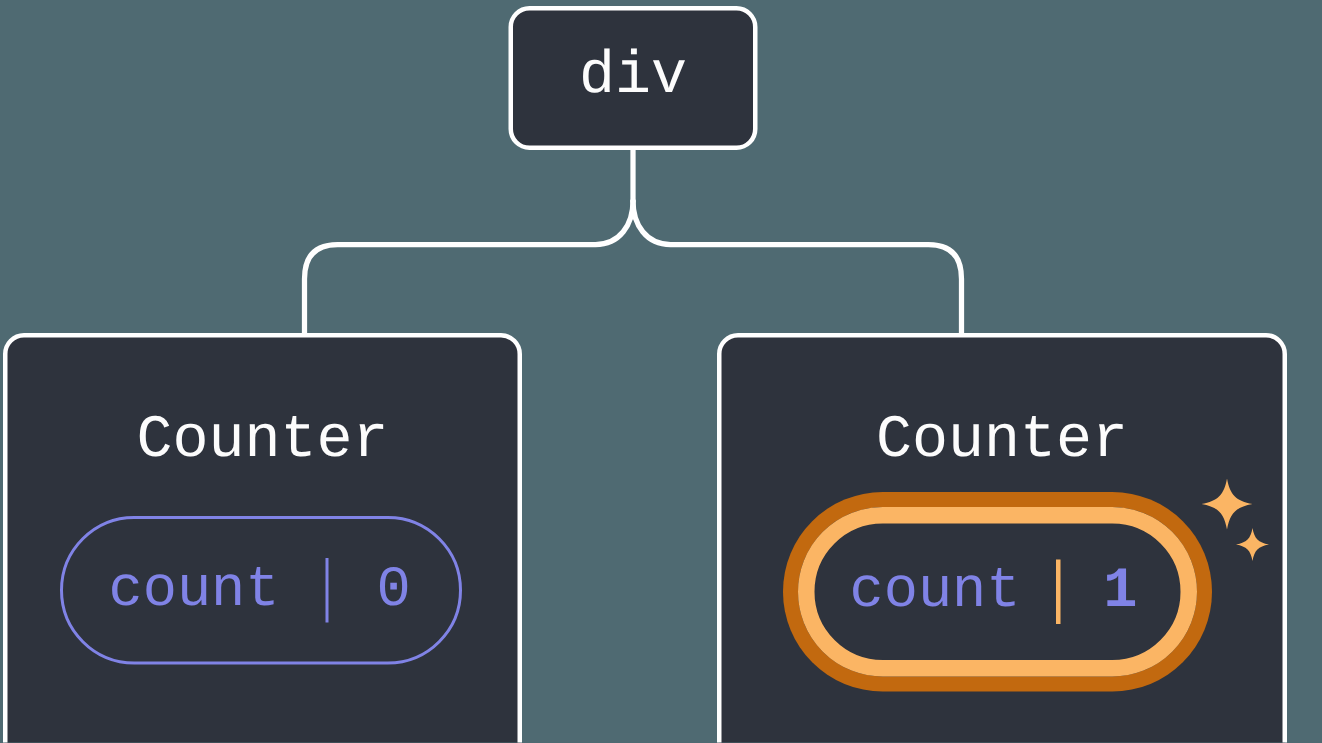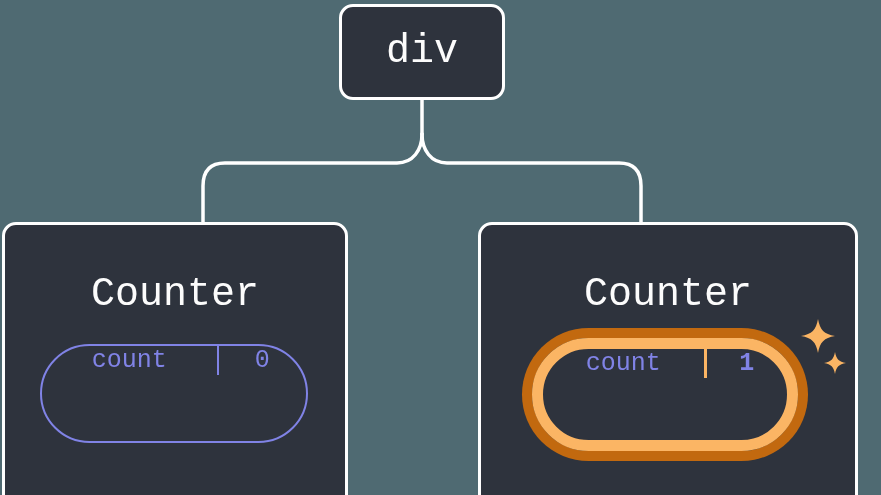--- a/index.html
+++ b/index.html
@@ -78,23 +78,23 @@
     font-size: 40px;
     font-weight: 400;
     line-height: 1.2;
   }
 
   
   .pill {
     position: absolute;
     box-sizing: border-box;
     display: flex;
-    align-items: flex-start;
+    align-items: center;
     border-radius: 999px;
-    font-size: 25px;
+    font-size: 38px;
     color: var(--state-purple, #8083E6);
   }
   .pill .cell-key {
     flex: 2;
     display: flex;
     align-items: center;
     justify-content: center;
   }
   .pill .cell-val {
     flex: 1;

